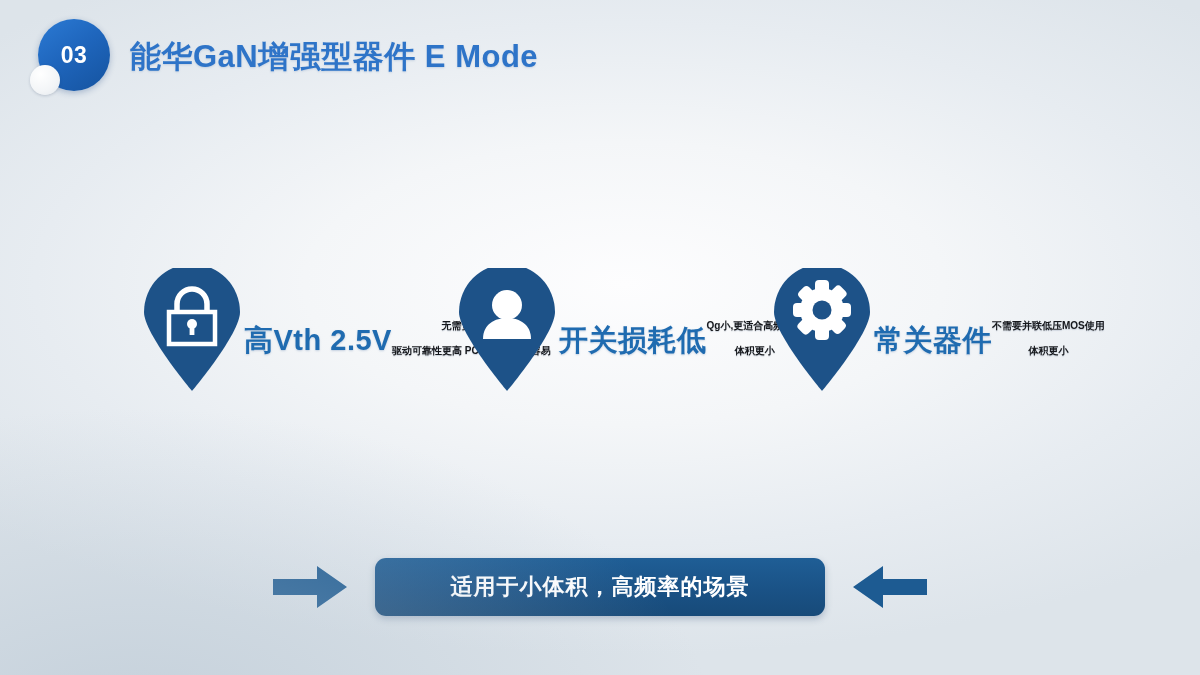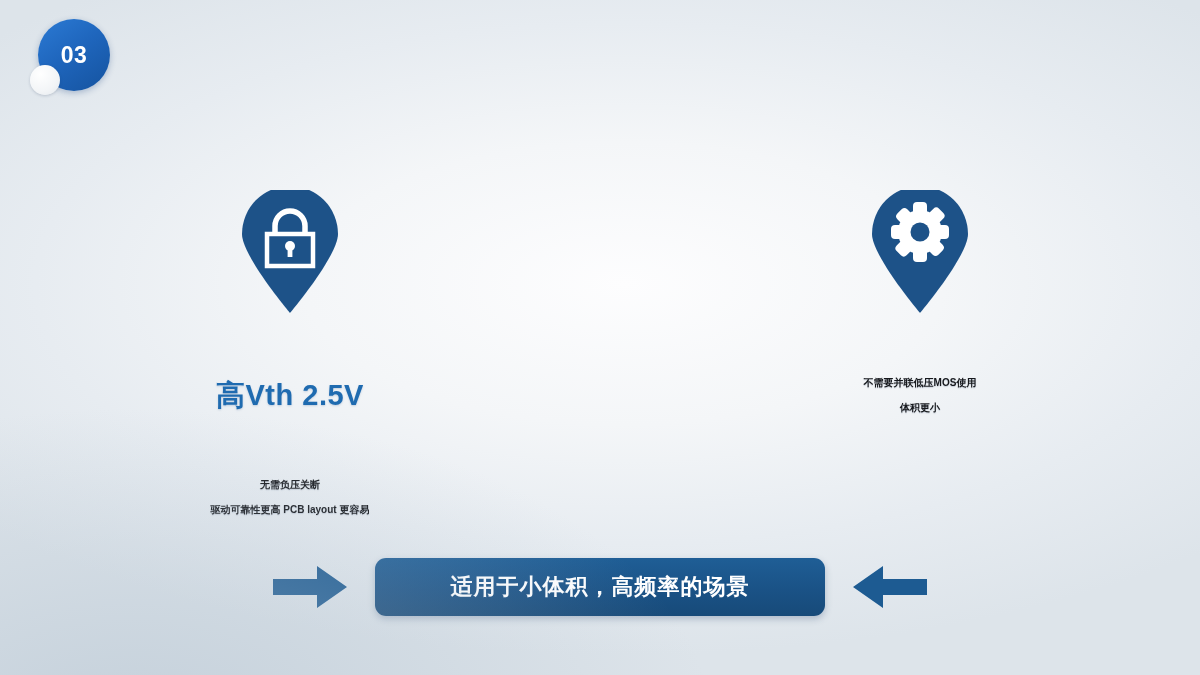--- a/index.html
+++ b/index.html
@@ -110,23 +110,22 @@
     left: 140px;
     top: 190px;
     width: 930px;
     height: 280px;
     display: flex;
     justify-content: space-between;
   }
   .feature {
     width: 300px;
     display: flex;
-    flex-direction: column;
+    flex-direction: row;
     align-items: center;
-    gap: 40px;
   }
   .pin {
     position: relative;
     width: 104px;
     height: 124px;
   }
   .pin svg { display: block; }
   .feature-title {
     margin-top: 22px;
     font-size: 29px;
@@ -194,20 +193,21 @@
 
   <div class="header">
 
     <div class="badge-wrap">
       <div class="badge-circle">
         <div class="badge-num">03</div>
       </div>
       <div class="badge-dot"></div>
     </div>
 
+    <div class="slide-title">能华GaN增强型器件 E Mode</div>
 
   </div>
 
   <div class="features">
 
     <div class="feature">
       <div class="pin">
         <svg width="104" height="124" viewBox="0 0 104 124">
           <path d="M52 123 C52 123 4 66 4 44 A48 48 0 1 1 100 44 C100 66 52 123 52 123 Z" fill="#1d5288"></path>
 
@@ -218,40 +218,55 @@
           <rect x="49.6" y="56" width="4.8" height="11" fill="#ffffff"></rect>
         </svg>
       </div>
       <div class="feature-title">高Vth 2.5V</div>
       <div class="feature-lines">
         <div class="feature-line">无需负压关断</div>
         <div class="feature-line">驱动可靠性更高 PCB layout 更容易</div>
       </div>
     </div>
 
+    <div class="feature">
+      <div class="pin">
+        <svg width="104" height="124" viewBox="0 0 104 124">
+          <path d="M52 123 C52 123 4 66 4 44 A48 48 0 1 1 100 44 C100 66 52 123 52 123 Z" fill="#1d5288"></path>
+          <circle cx="52" cy="37" r="15" fill="#ffffff"></circle>
+          <path d="M28 71 C28 56 40 50 52 50 C64 50 76 56 76 71 Z" fill="#ffffff"></path>
+        </svg>
+      </div>
+      <div class="feature-title">开关损耗低</div>
+      <div class="feature-lines">
+        <div class="feature-line">Qg小,更适合高频应用</div>
+        <div class="feature-line">体积更小</div>
+      </div>
+    </div>
 
     <div class="feature">
       <div class="pin">
         <svg width="104" height="124" viewBox="0 0 104 124">
           <path d="M52 123 C52 123 4 66 4 44 A48 48 0 1 1 100 44 C100 66 52 123 52 123 Z" fill="#1d5288"></path>
           <g fill="#ffffff">
 
             <rect x="45" y="12" width="14" height="16" rx="4"></rect>
             <rect x="45" y="56" width="14" height="16" rx="4"></rect>
             <rect x="23" y="35" width="16" height="14" rx="4"></rect>
             <rect x="65" y="35" width="16" height="14" rx="4"></rect>
             <rect x="45" y="12" width="14" height="16" rx="4" transform="rotate(45 52 42)"></rect>
             <rect x="45" y="56" width="14" height="16" rx="4" transform="rotate(45 52 42)"></rect>
             <rect x="23" y="35" width="16" height="14" rx="4" transform="rotate(45 52 42)"></rect>
             <rect x="65" y="35" width="16" height="14" rx="4" transform="rotate(45 52 42)"></rect>
             <circle cx="52" cy="42" r="22"></circle>
           </g>
           <circle cx="52" cy="42" r="9.5" fill="#1d5288"></circle>
         </svg>
       </div>
+      <div class="feature-title">常关器件</div>
       <div class="feature-lines">
         <div class="feature-line">不需要并联低压MOS使用</div>
         <div class="feature-line">体积更小</div>
       </div>
     </div>
   </div>
 
   <div class="bottom">
 
     <div class="arrow arrow-left">

